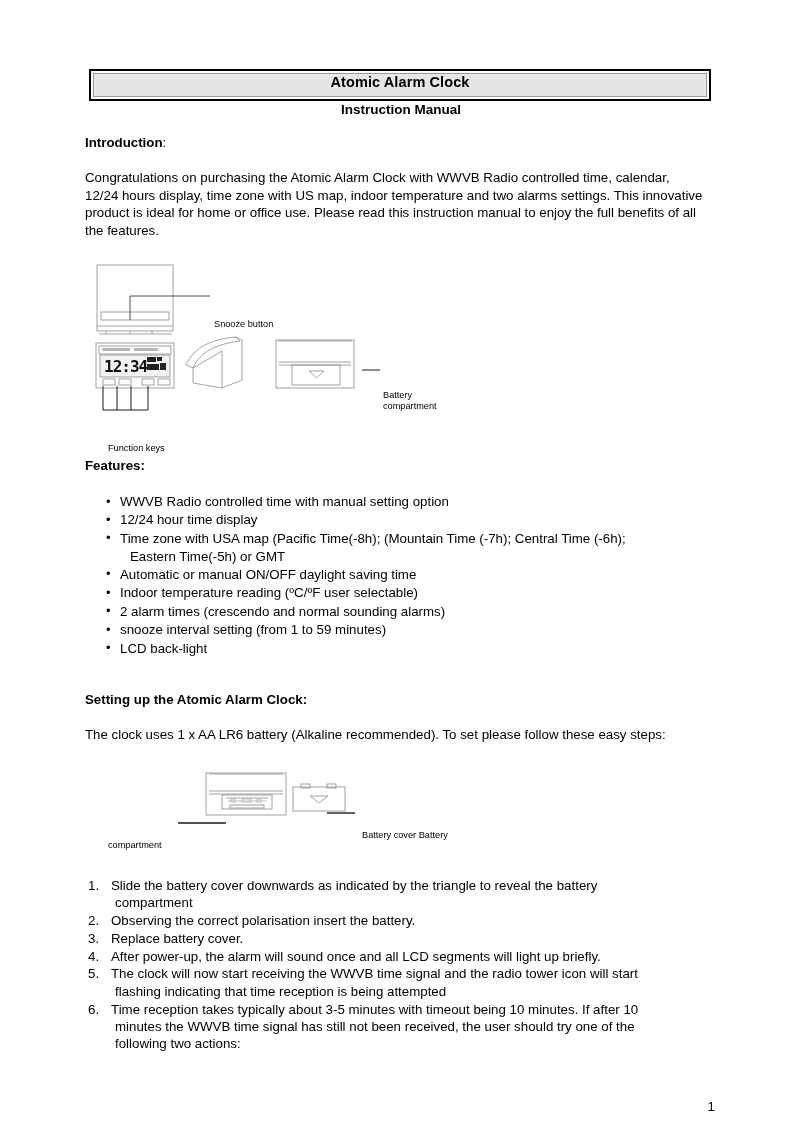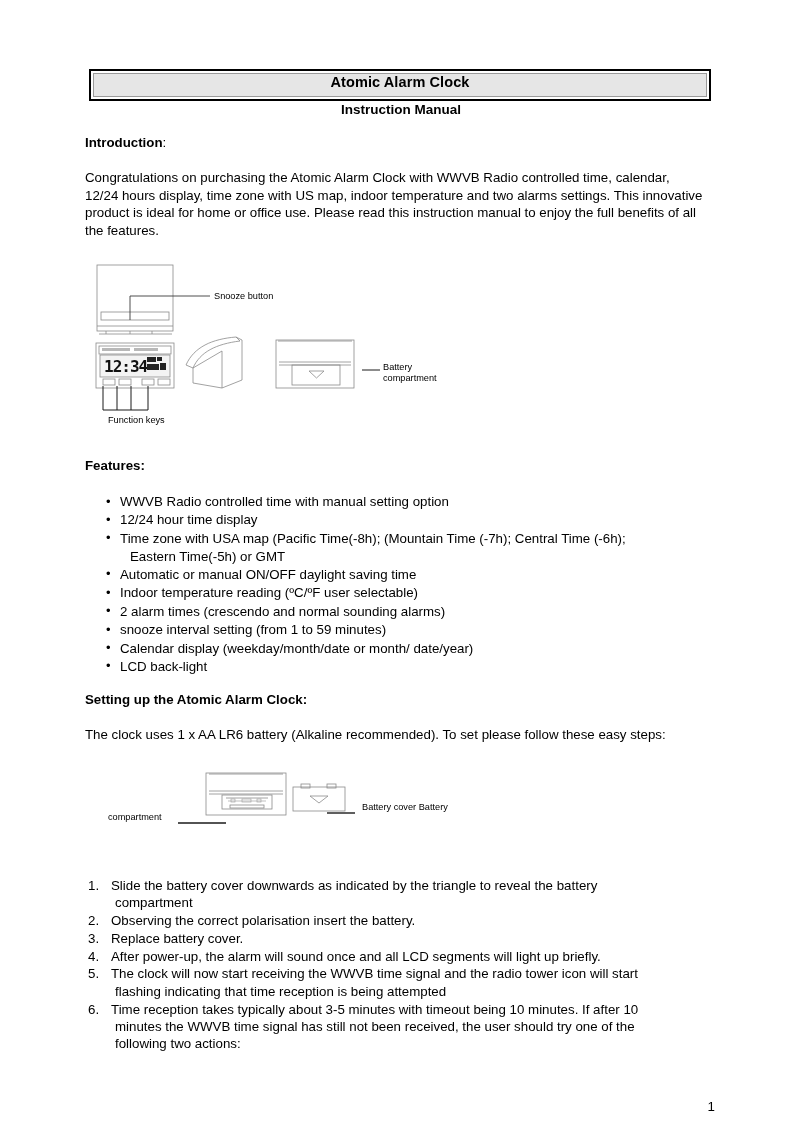--- a/index.html
+++ b/index.html
@@ -151,20 +151,21 @@
   #figure-battery { left: 100px; top: 765px; width: 400px; height: 70px; }
 
   .figure svg { display: block; }
 
   .fig-label {
     position: absolute;
     font-size: 9.2px;
     line-height: 10.5px;
     color: #000000;
     white-space: nowrap;
+    margin-top: 28px;
   }
   #label-snooze   { left: 124px; top: 36px; }
   #label-battery  { left: 293px; top: 107px; line-height: 11px; white-space: normal; width: 78px;}
   #label-function { left: 18px; top: 160px; }
 
   #label-compartment   { left: 8px; top: 47px; font-size: 9.2px; }
   #label-batterycover  { left: 262px; top: 37px; font-size: 9.2px; text-align: right; }
 </style>
 </head>
 <body>
@@ -258,21 +259,20 @@
 
   <div class="block heading" id="features-heading">Features:</div>
   <ul class="bullets" id="features-list">
     <li><span>WWVB Radio controlled time with manual setting option</span></li>
     <li><span>12/24 hour time display</span></li>
     <li><span>Time zone with USA map (Pacific Time(-8h); (Mountain Time (-7h); Central Time (-6h);</span><span class="cont">Eastern Time(-5h) or GMT</span></li>
     <li><span>Automatic or manual ON/OFF daylight saving time</span></li>
     <li><span>Indoor temperature reading (ºC/ºF user selectable)</span></li>
     <li><span>2 alarm times (crescendo and normal sounding alarms)</span></li>
     <li><span>snooze interval setting (from 1 to 59 minutes)</span></li>
-    <li><span>Calendar display (weekday/month/date or month/ date/year)</span></li>
     <li><span>LCD back-light</span></li>
   </ul>
 
   <div class="block heading" id="setup-heading">Setting up the  Atomic Alarm Clock:</div>
   <div class="block" id="setup-para">The clock uses 1 x AA LR6 battery (Alkaline recommended). To set please follow these easy steps:</div>
 
   <div class="figure" id="figure-battery">
     <svg width="400" height="70" viewBox="0 0 400 70">
       <g fill="none" stroke="#8a8a8a" stroke-width="0.8">
 

